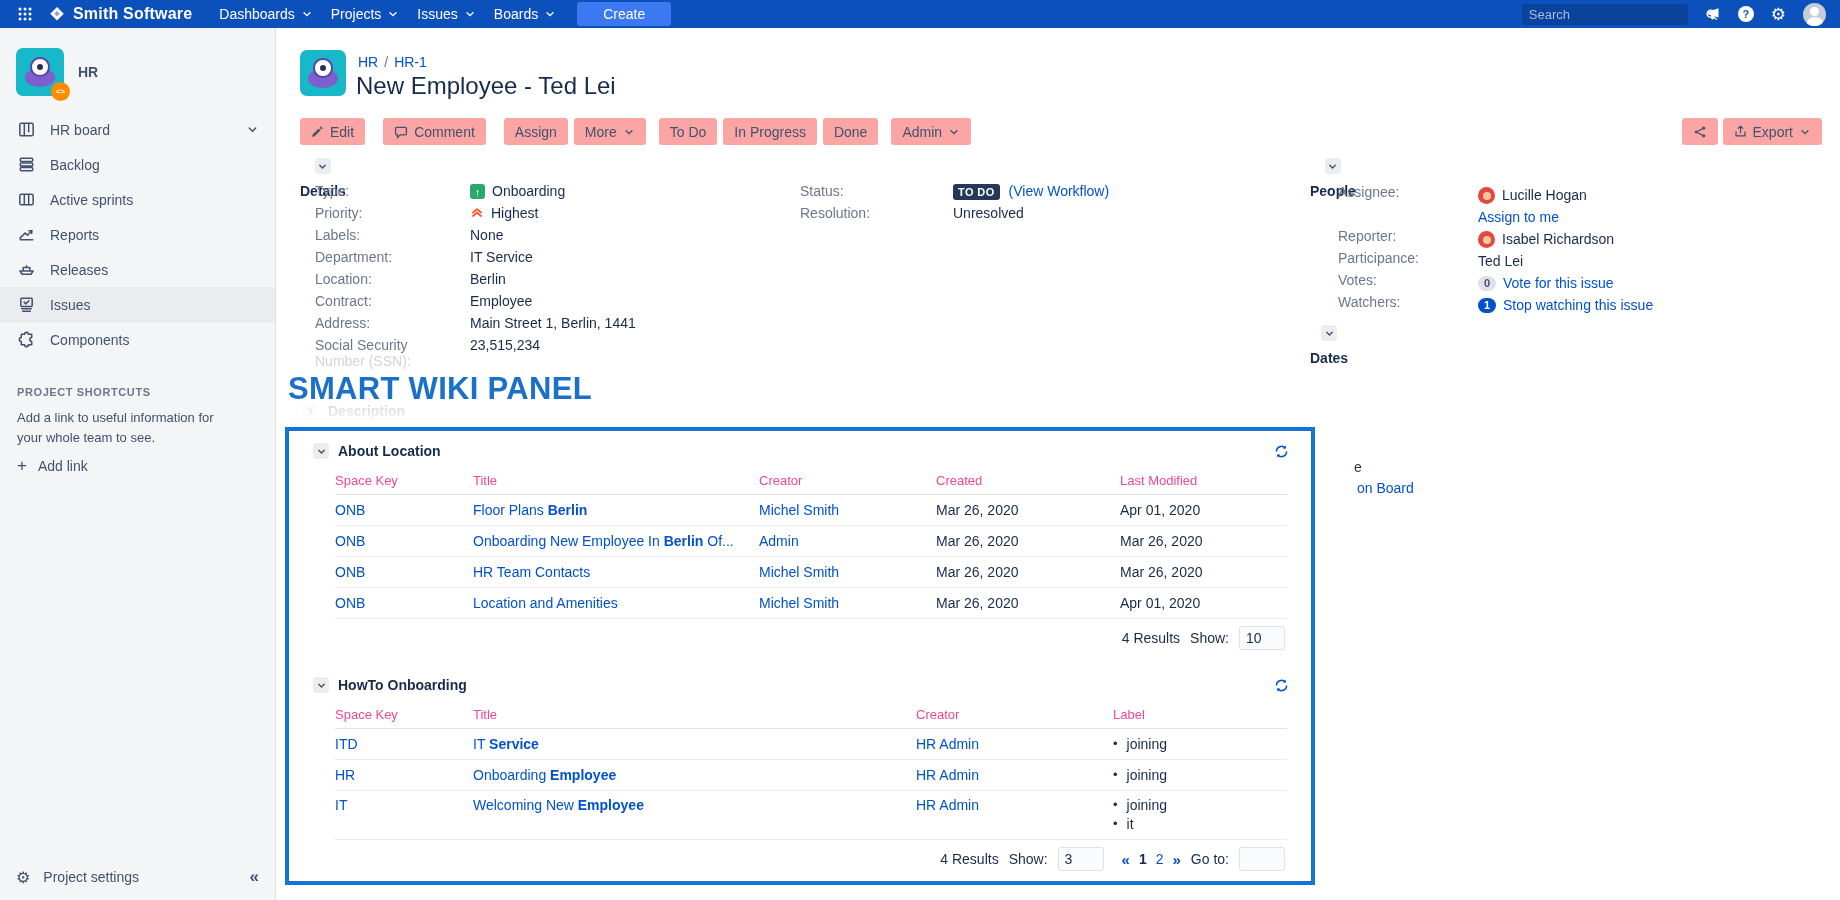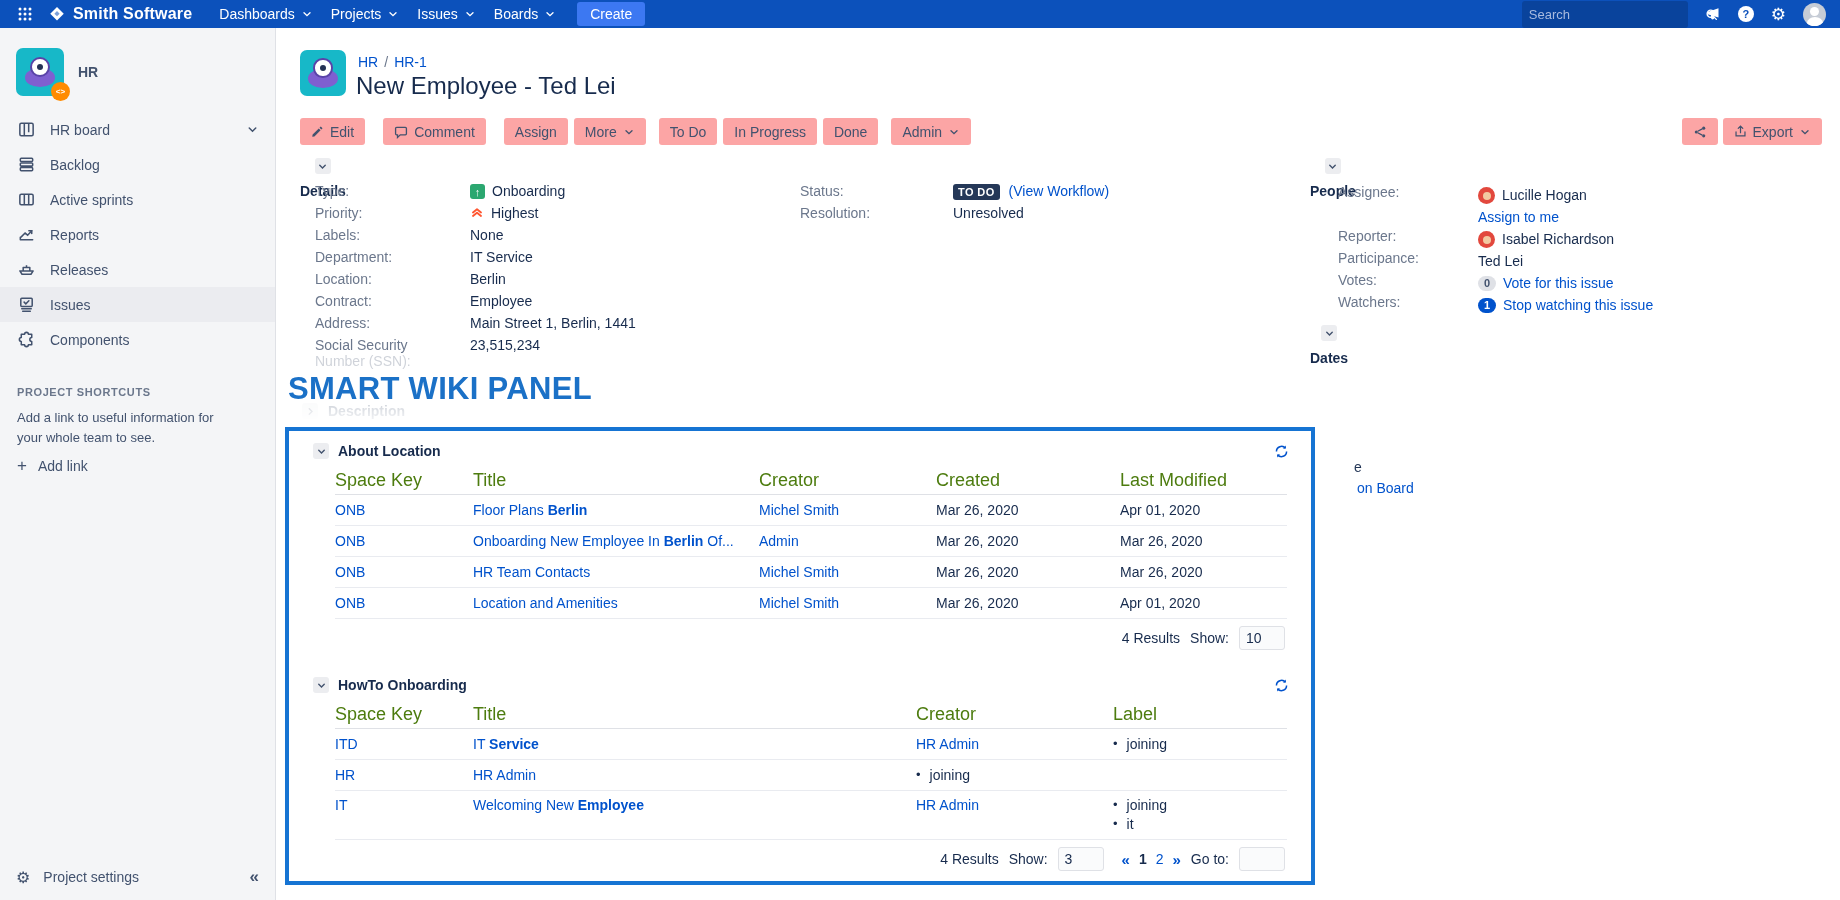--- a/index.html
+++ b/index.html
@@ -9,23 +9,23 @@
   .abs { position: absolute; }
 
   
   .topnav { position: absolute; left:0; top:0; width:1840px; height:28px; background:#0c51bb;
             display:flex; align-items:center; padding:0 14px; color:#fff; z-index:20; }
   .topnav .grid-icon { width:22px; height:22px; display:flex; align-items:center; justify-content:center; cursor:pointer; }
   .brand { display:flex; align-items:center; gap:7px; margin:0 18px 0 12px; font-size:16px; font-weight:600; letter-spacing:.2px; }
   .navmenu { display:flex; align-items:center; gap:6px; font-size:14px; padding:0 9px; height:36px; cursor:pointer; }
   .cd { display:inline-flex; }
   .create-btn { background:#3c78f2; border:none; color:#fff; font-size:14px; font-weight:500;
-                border-radius:3px; padding:4px 13px; margin-left:12px; cursor:pointer; font-family:inherit; }
+                border-radius:3px; padding:4px 26px; margin-left:12px; cursor:pointer; font-family:inherit; }
   .nav-right { margin-left:auto; display:flex; align-items:center; gap:17px; }
-  .searchbox { width:166px; height:27px; background:#09439c; border-radius:3px; display:flex; align-items:center; padding:0 7px; }
+  .searchbox { width:166px; height:21px; background:#09439c; border-radius:3px; display:flex; align-items:center; padding:0 7px; }
   .searchbox input { flex:1; background:transparent; border:none; outline:none; color:#fff; font-size:13px; font-family:inherit; }
   .searchbox input::placeholder { color:#a8bbdf; }
   .help-icon { width:16px; height:16px; border-radius:50%; background:#fff; color:#0c51bb;
                font-size:11px; font-weight:700; display:flex; align-items:center; justify-content:center; }
   .gear-glyph { font-size:17px; line-height:1; color:#fff; }
   .nav-avatar { width:23px; height:23px; border-radius:50%; background:#c6ccd6; position:relative; overflow:hidden; }
   .nav-avatar::before { content:""; position:absolute; left:7px; top:4px; width:9px; height:9px; border-radius:50%; background:#fff; }
   .nav-avatar::after { content:""; position:absolute; left:3.5px; top:14px; width:16px; height:12px; border-radius:50%; background:#fff; }
 
   
@@ -103,21 +103,21 @@
   .agile-tail2 { left:1081px; top:452px; font-size:14px; z-index:1; }
 
   
   .wiki-panel { left:9px; top:399px; width:1030px; height:458px; background:#fff; border:4px solid #1674d3;
                 z-index:5; box-shadow:0 0 26px 20px rgba(255,255,255,.96); padding:8px 22px 6px 24px; overflow:hidden; }
   .wk-head { display:flex; align-items:center; gap:9px; height:24px; font-size:14px; font-weight:700; color:#172B4D; }
   .wk-refresh { margin-left:auto; color:#0052CC; cursor:pointer; display:flex; }
   .wk-table { margin-left:22px; margin-right:2px; font-size:14px; }
   .t1 .wk-thead, .t1 .wk-row { display:grid; grid-template-columns:138px 286px 177px 184px 1fr; align-items:center; }
   .t2 .wk-thead, .t2 .wk-row { display:grid; grid-template-columns:138px 443px 197px 1fr; align-items:center; }
-  .wk-thead { height:28px; margin-top:4px; border-bottom:1px solid #DFE1E6; color:#4d7c0f; font-size:18px; }
+  .wk-thead { height:28px; margin-top:4px; border-bottom:1px solid #DFE1E6; color:#ec4899; font-size:13px; }
   .wk-row { height:31px; border-bottom:1px solid #E9EBF0; }
   .wk-row.tall { height:49px; align-items:flex-start; padding-top:6px; }
   .wk-row .dark { color:#172B4D; }
   .wk-foot { display:flex; align-items:center; justify-content:flex-end; gap:10px; height:38px; font-size:14px; color:#172B4D; padding-right:4px; }
   .wk-foot input { width:46px; height:24px; border:1px solid #DFE1E6; border-radius:3px; background:#FAFBFC;
                    font-size:14px; font-family:inherit; color:#172B4D; padding:0 6px; }
   .wk-head2 { margin-top:16px; }
   .pag { display:flex; align-items:center; gap:9px; margin-left:8px; font-size:14px; }
   .pag .arrow { color:#0052CC; font-weight:700; font-size:15px; cursor:pointer; }
   .pag .cur { color:#172B4D; font-weight:700; }
@@ -578,20 +578,21 @@
           <a class="link">ITD</a>
           <a class="link"><span>IT </span><b>Service</b></a>
           <a class="link">HR Admin</a>
           <span class="bullet-line">
               <span class="dot">•</span>
               <span>joining</span>
             </span>
         </div>
         <div class="wk-row">
           <a class="link">HR</a>
+          <a class="link"><span>Onboarding </span><b>Employee</b></a>
           <a class="link">HR Admin</a>
           <span class="bullet-line">
               <span class="dot">•</span>
               <span>joining</span>
             </span>
         </div>
         <div class="wk-row tall">
           <a class="link">IT</a>
           <a class="link"><span>Welcoming New </span><b>Employee</b></a>
           <a class="link">HR Admin</a>

